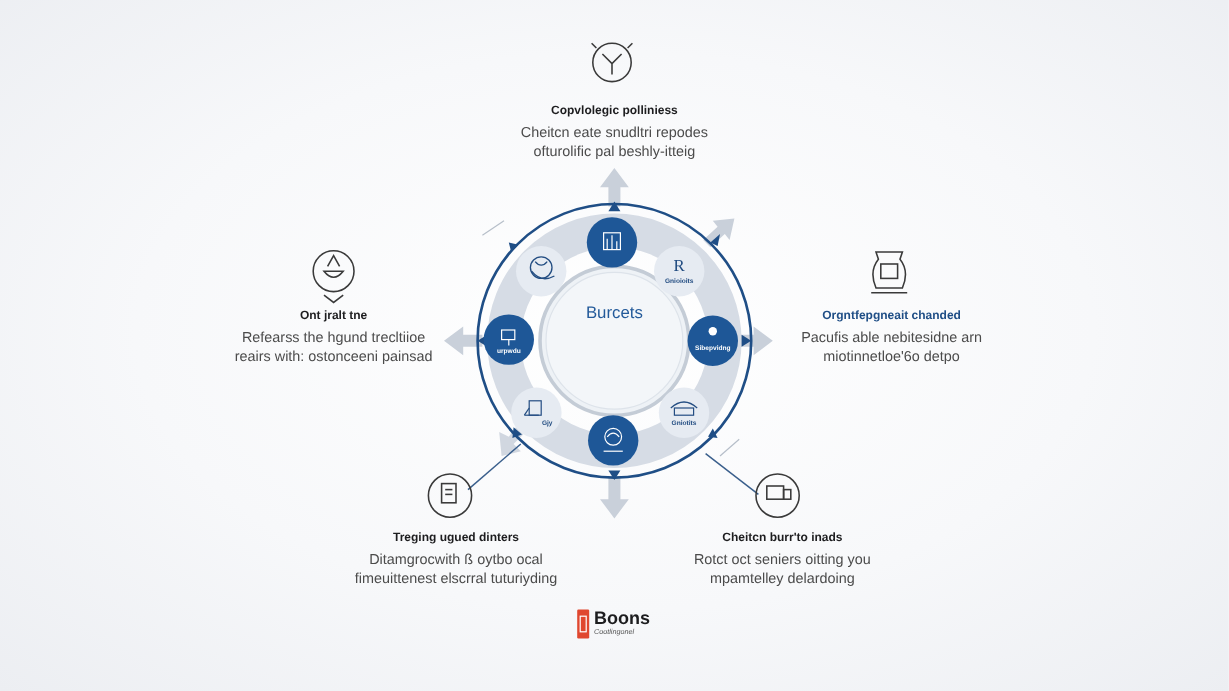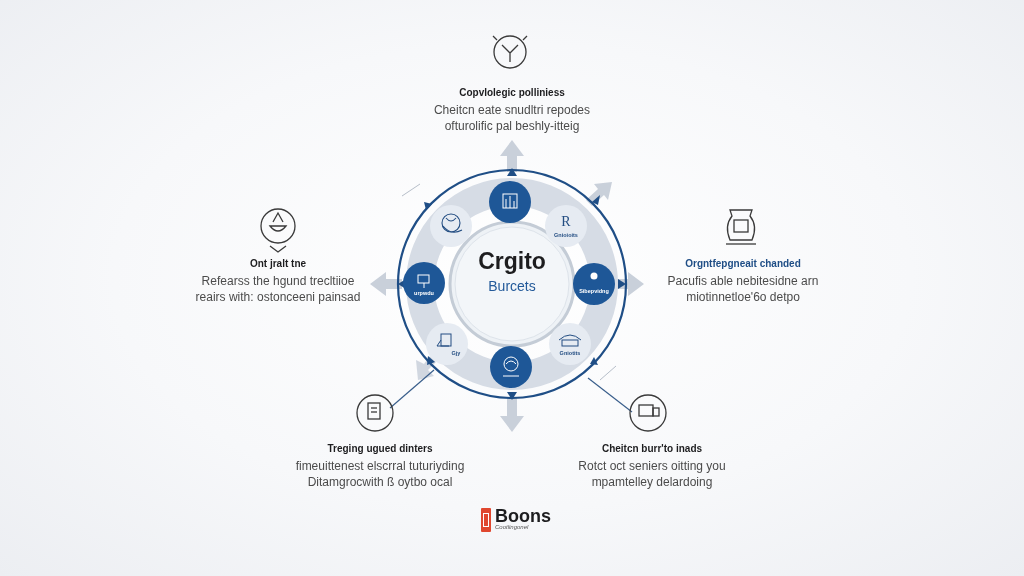--- a/index.html
+++ b/index.html
@@ -20,21 +20,21 @@
   .center-text .line1 { font-size: 23px; font-weight: bold; color: #1d1d1f; line-height: 26px; }
   .center-text .line2 { font-size: 14px; font-weight: normal; color: #235a9a; line-height: 24px; }
 
   .node-label { position: absolute; font-size: 5.5px; font-weight: bold; text-align: center; width: 40px; line-height: 7px; }
   .node-label.light { color: #ffffff; }
   .node-label.dark { color: #234d82; }
 
   .brand { position: absolute; left: 481px; top: 508px; display: flex; align-items: center; gap: 4px; }
   .brand-logo { width: 10px; height: 24px; background: #e0472f; border-radius: 1px; position: relative; }
   .brand-logo::after { content: ""; position: absolute; left: 2px; top: 5px; width: 6px; height: 14px; border: 1px solid #fff; box-sizing: border-box; }
-  .brand-name { font-size: 18px; font-weight: bold; color: #1d1d1f; line-height: 14px; }
+  .brand-name { font-size: 15px; font-weight: bold; color: #1d1d1f; line-height: 14px; }
   .brand-sub { font-size: 6px; color: #555; line-height: 8px; font-style: italic; }
 </style>
 </head>
 <body>
 
 <svg class="diagram-svg" viewBox="0 0 1024 576">
 
   <g fill="#c9d0da">
 
     <polygon points="512,140 500,156 507,156 507,172 517,172 517,156 524,156"></polygon>
@@ -159,21 +159,20 @@
 
     <g>
       <circle cx="648" cy="413" r="18"></circle>
       <rect x="639" y="405" width="14" height="11"></rect>
       <rect x="653" y="408" width="6" height="8"></rect>
     </g>
   </g>
 </svg>
 
 <div class="center-text">
-  <div class="line1">Crgito</div>
   <div class="line2">Burcets</div>
 </div>
 
 <div class="node-label dark" style="left:546px; top:232px;">Gnioioits</div>
 <div class="node-label light" style="left:574px; top:288px;">Sibepvidng</div>
 <div class="node-label dark" style="left:550px; top:350px;">Gniotits</div>
 <div class="node-label dark" style="left:436px; top:350px;">Gjy</div>
 <div class="node-label light" style="left:404px; top:290px;">urpwdu</div>
 
 <div class="callout" style="left:400px; top:84px; width:224px;">
@@ -189,22 +188,22 @@
 </div>
 
 <div class="callout" style="left:648px; top:255px; width:190px;">
   <div class="title blue">Orgntfepgneait chanded</div>
   <div class="desc">Pacufis able nebitesidne arn</div>
   <div class="desc">miotinnetloe'6o detpo</div>
 </div>
 
 <div class="callout" style="left:270px; top:440px; width:220px;">
   <div class="title">Treging ugued dinters</div>
+  <div class="desc">Ditamgrocwith ß oytbo ocal</div>
   <div class="desc">fimeuittenest elscrral tuturiyding</div>
-  <div class="desc">Ditamgrocwith ß oytbo ocal</div>
 </div>
 
 <div class="callout" style="left:552px; top:440px; width:200px;">
   <div class="title">Cheitcn burr'to inads</div>
   <div class="desc">Rotct oct seniers oitting you</div>
   <div class="desc">mpamtelley delardoing</div>
 </div>
 
 <div class="brand">
   <div class="brand-logo"></div>

